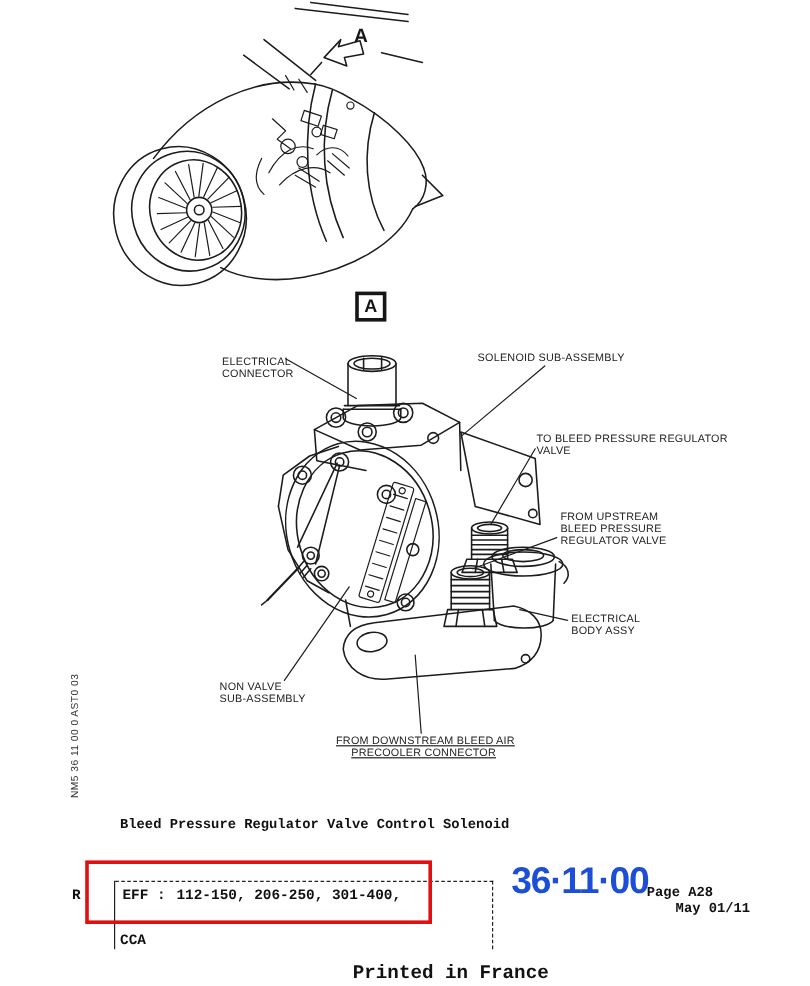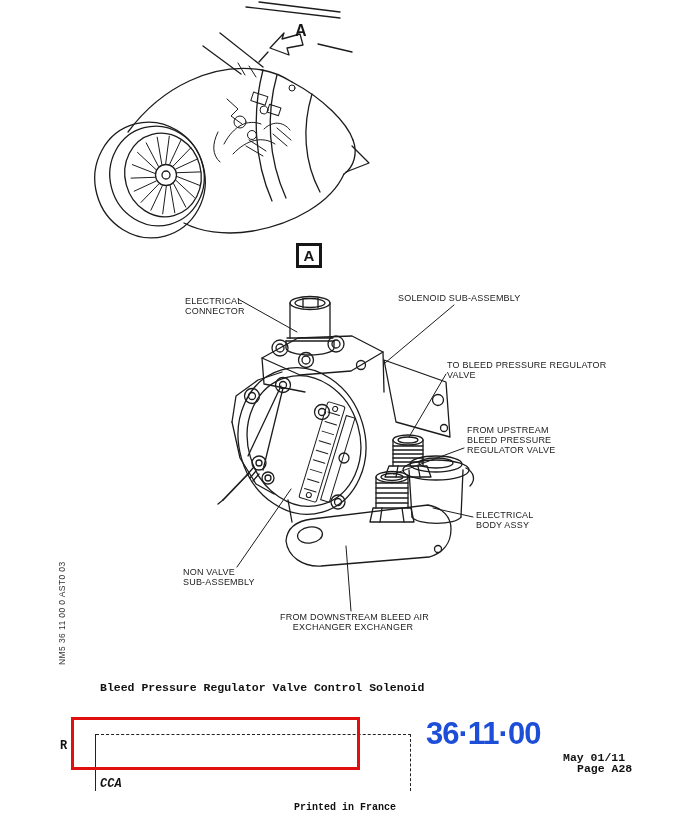--- a/index.html
+++ b/index.html
@@ -3,41 +3,41 @@
 <meta charset="utf-8">
 <style>
   html,body{margin:0;padding:0;background:#ffffff;}
   .page{position:relative;width:675px;height:822px;background:#fff;overflow:hidden;
         font-family:"Liberation Sans",sans-serif;color:#1c1c1c;}
   svg.art{position:absolute;overflow:visible;}
   .ln{fill:none;stroke:#1c1c1c;stroke-width:1.3;stroke-linecap:round;stroke-linejoin:round;}
   .thin{stroke-width:1;}
   .callout{position:absolute;font-size:9px;line-height:10px;letter-spacing:.2px;
            white-space:nowrap;color:#222;}
-  .callout.center{text-align:center;}
+  .callout.center{text-align:center;text-decoration:underline;}
   .mono{font-family:"Liberation Mono","DejaVu Sans Mono",monospace;font-weight:bold;color:#111;}
   .detail-box{position:absolute;left:296px;top:243px;width:20px;height:19px;
               border:3px solid #161616;display:flex;align-items:center;justify-content:center;
               font-weight:bold;font-size:15px;color:#161616;}
   .engine-a{position:absolute;left:295px;top:22px;font-weight:bold;font-size:16px;color:#161616;}
   .caption{position:absolute;left:100px;width:510px;text-align:left;
            font-size:11.5px;line-height:14px;}
   .cap1{top:681px;} .cap2{top:696px;}
   .eff-top{position:absolute;left:96px;top:734px;width:315px;border-top:1.6px dashed #222;}
   .eff-left{position:absolute;left:95px;top:734px;height:57px;border-left:1.6px solid #222;}
   .eff-right{position:absolute;left:410px;top:734px;height:57px;border-left:1.6px dashed #222;}
   .rev-flag{position:absolute;left:60px;top:739px;font-size:12px;}
   .eff-line{position:absolute;left:102px;top:739px;font-size:12px;white-space:pre;}
   .eff-gap{display:inline-block;width:9px;}
-  .cca{position:absolute;left:100px;top:777px;font-size:12px;font-style:italic;}
+  .cca{position:absolute;left:100px;top:777px;font-size:12px;}
   .chapter{position:absolute;left:426px;top:716px;font-size:31px;font-weight:bold;
            letter-spacing:-1px;color:#1d4ed8;font-family:"Liberation Sans",sans-serif;}
-  .pageref{position:absolute;left:577px;top:738px;font-size:11.5px;margin-top:24px;}
+  .pageref{position:absolute;left:539px;top:738px;font-size:11.5px;}
   .dateref{position:absolute;left:563px;top:751px;font-size:11.5px;font-family:Liberation Mono, monospace;}
-  .printed{position:absolute;left:294px;top:802px;font-size:10px;}
+  .printed{position:absolute;left:294px;top:802px;font-size:16px;}
   .redbox{position:absolute;left:71px;top:717px;width:289px;height:53px;
           border:3.5px solid #e01010;box-sizing:border-box;}
   .vcode{position:absolute;left:57px;top:665px;transform:rotate(-90deg);
          transform-origin:0 0;font-size:8.5px;letter-spacing:.4px;color:#333;white-space:nowrap;}
 </style>
 </head>
 <body>
 
 <div class="page">
 
@@ -238,32 +238,33 @@
   <div class="callout" style="left:476px;top:510px">
     <div>ELECTRICAL</div>
     <div>BODY ASSY</div>
   </div>
   <div class="callout" style="left:183px;top:567px">
     <div>NON VALVE</div>
     <div>SUB-ASSEMBLY</div>
   </div>
   <div class="callout center" style="left:280px;top:612px;width:146px">
     <div>FROM DOWNSTREAM BLEED AIR</div>
-    <div>EXCHANGER EXCHANGER</div>
+    <div>PRECOOLER CONNECTOR</div>
   </div>
 
   <div class="caption cap1 mono">Bleed Pressure Regulator Valve Control Solenoid</div>
 
   <div class="vcode">NM5 36 11 00 0 AST0 03</div>
 
   <div class="eff-top"></div>
   <div class="eff-left"></div>
   <div class="eff-right"></div>
 
   <div class="rev-flag mono">R</div>
+  <div class="eff-line mono"><span>EFF :</span><span class="eff-gap"></span><span>112-150, 206-250, 301-400,</span></div>
   <div class="cca mono">CCA</div>
 
   <div class="redbox"></div>
 
   <div class="chapter">36·11·00</div>
   <div class="pageref mono">Page A28</div>
   <div class="dateref mono">May 01/11</div>
   <div class="printed mono">Printed in France</div>
 </div>
 

